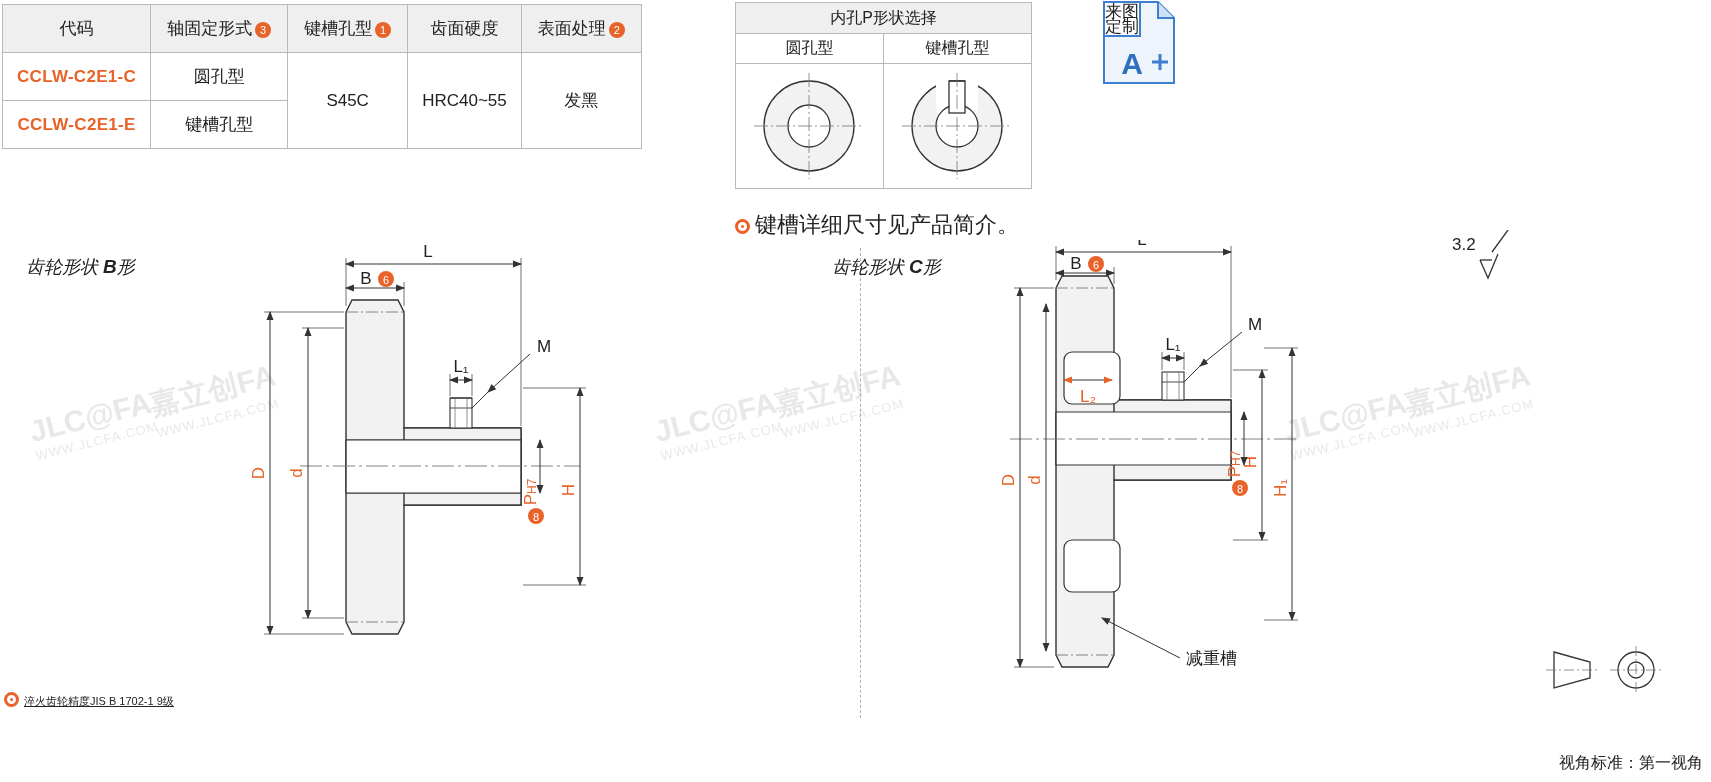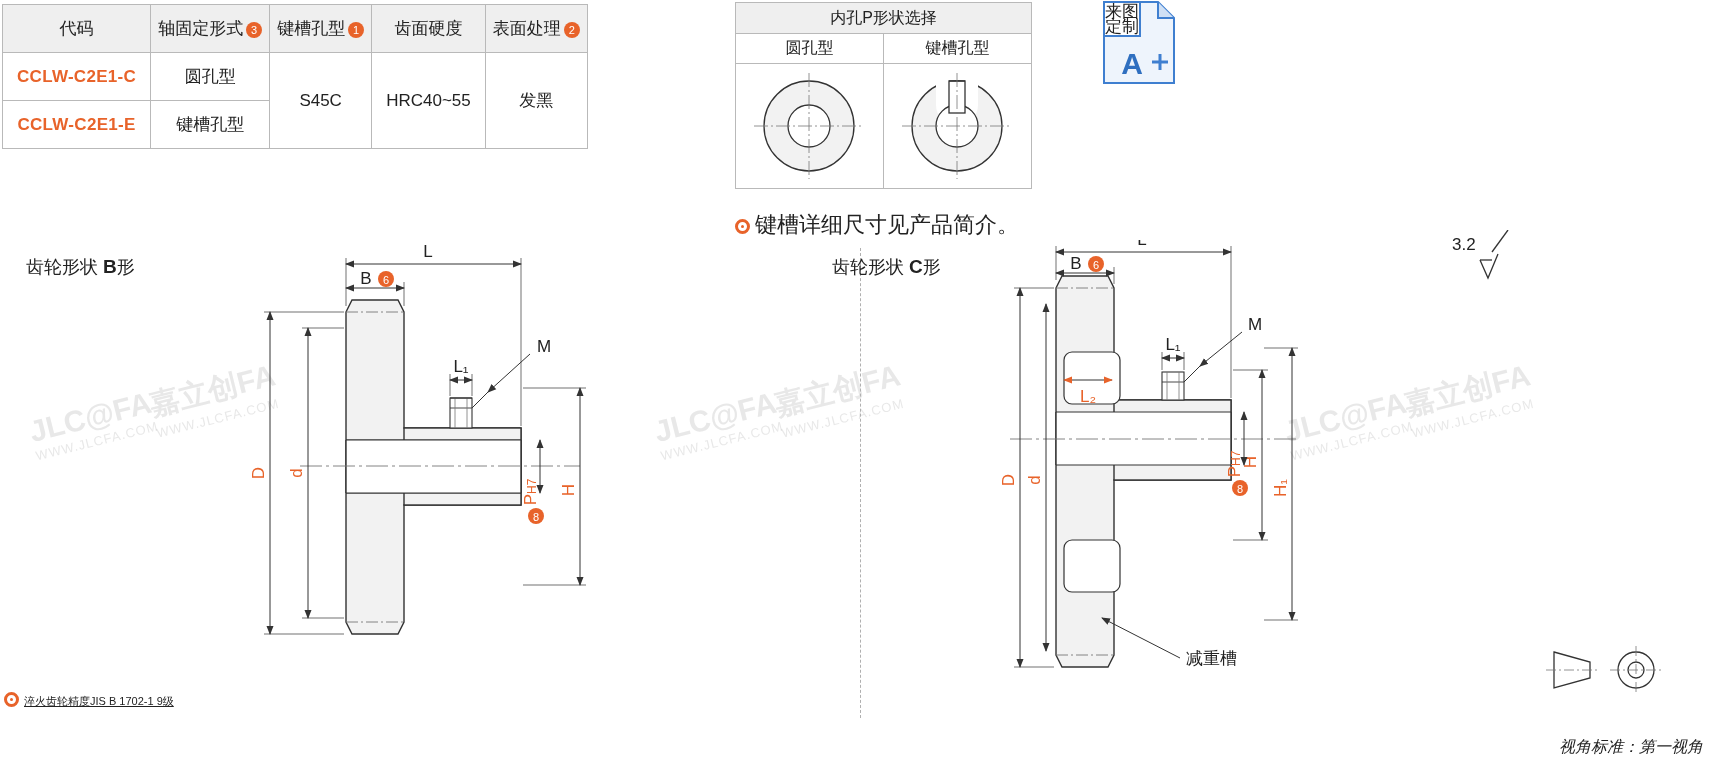--- a/index.html
+++ b/index.html
@@ -20,21 +20,21 @@
   }
   .spec-table th, .spec-table td {
     border:1px solid #b9b9b9;
     text-align:center;
     white-space:nowrap;
   }
   .spec-table th {
     background:#efefef;
     font-weight:normal;
     height:48px;
-    padding:0 7px;
+    padding:0 16px;
     font-size:17px;
   }
   .spec-table td {
     height:37px;
     padding:12px 14px;
     background:#fff;
   }
   .code-cell { color:#e8632a; font-weight:bold; letter-spacing:.3px; }
   .pinkish { background:#f7eef2; }
   .circ-num {
@@ -67,28 +67,28 @@
     content:""; position:absolute; left:3px; top:3px; width:3px;height:3px;
     background:#e8632a; border-radius:50%;
   }
 
   
   .badge {
     position:absolute; left:1102px; top:0px; width:74px; height:85px;
   }
 
   
-  .cap { position:absolute; font-size:18px; white-space:nowrap; }
+  .cap { position:absolute; font-size:18px; white-space:nowrap;font-style:italic; }
   .cap b { font-size:19px; }
 
   .foot-note {
     position:absolute; left:4px; top:690px; font-size:11px; white-space:nowrap;text-decoration:underline;
   }
   .view-std {
-    position:absolute; right:8px; bottom:24px; font-size:16px; white-space:nowrap;font-style:italic;
+    position:absolute; right:8px; bottom:8px; font-size:16px; white-space:nowrap;
   }
 
   
   .wm {
     position:absolute; color:rgba(140,140,140,0.20);
     font-size:30px; font-weight:bold; white-space:nowrap;
     transform:rotate(-14deg); pointer-events:none; user-select:none;
   }
   .wm small { display:block; font-size:13px; letter-spacing:1px; font-weight:normal; }
 

